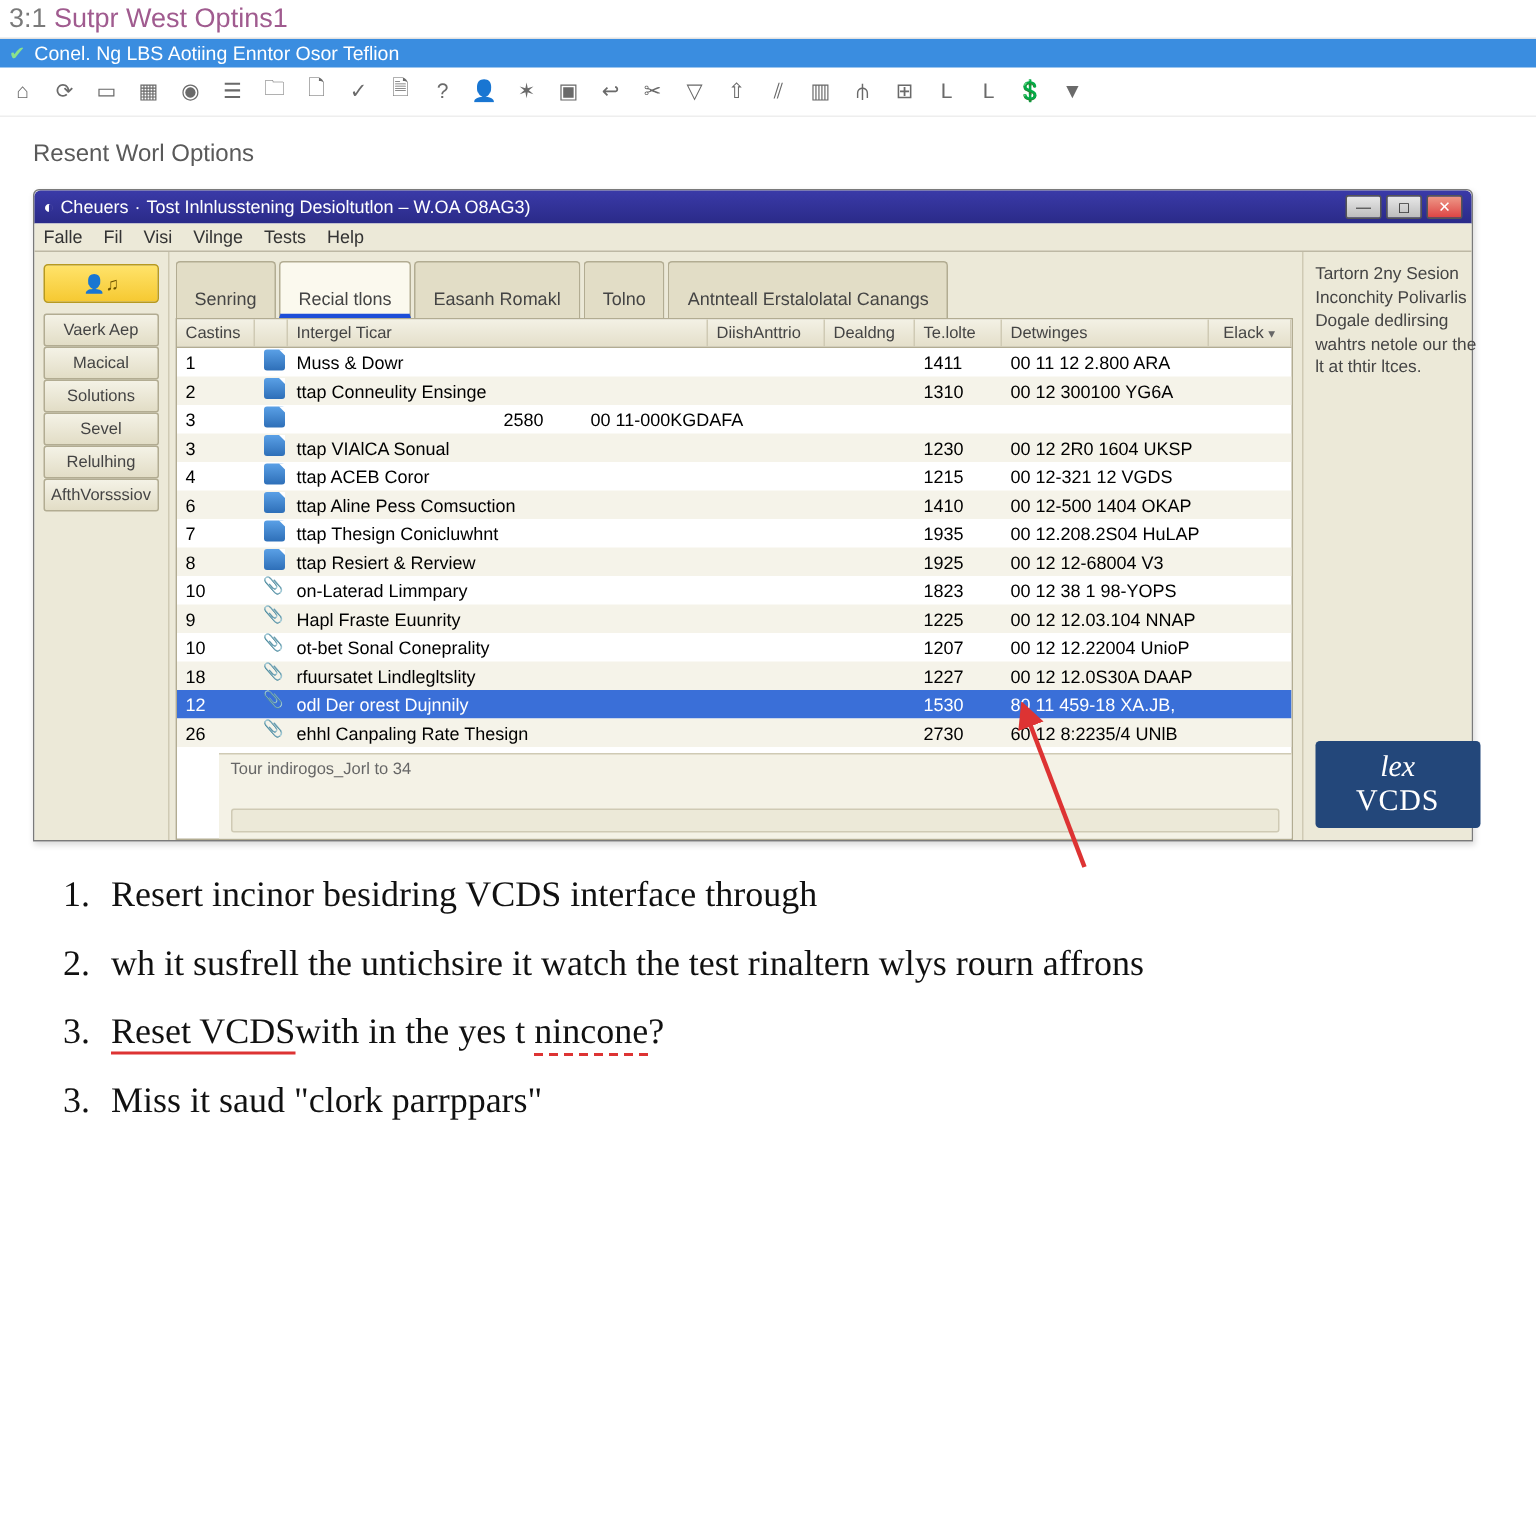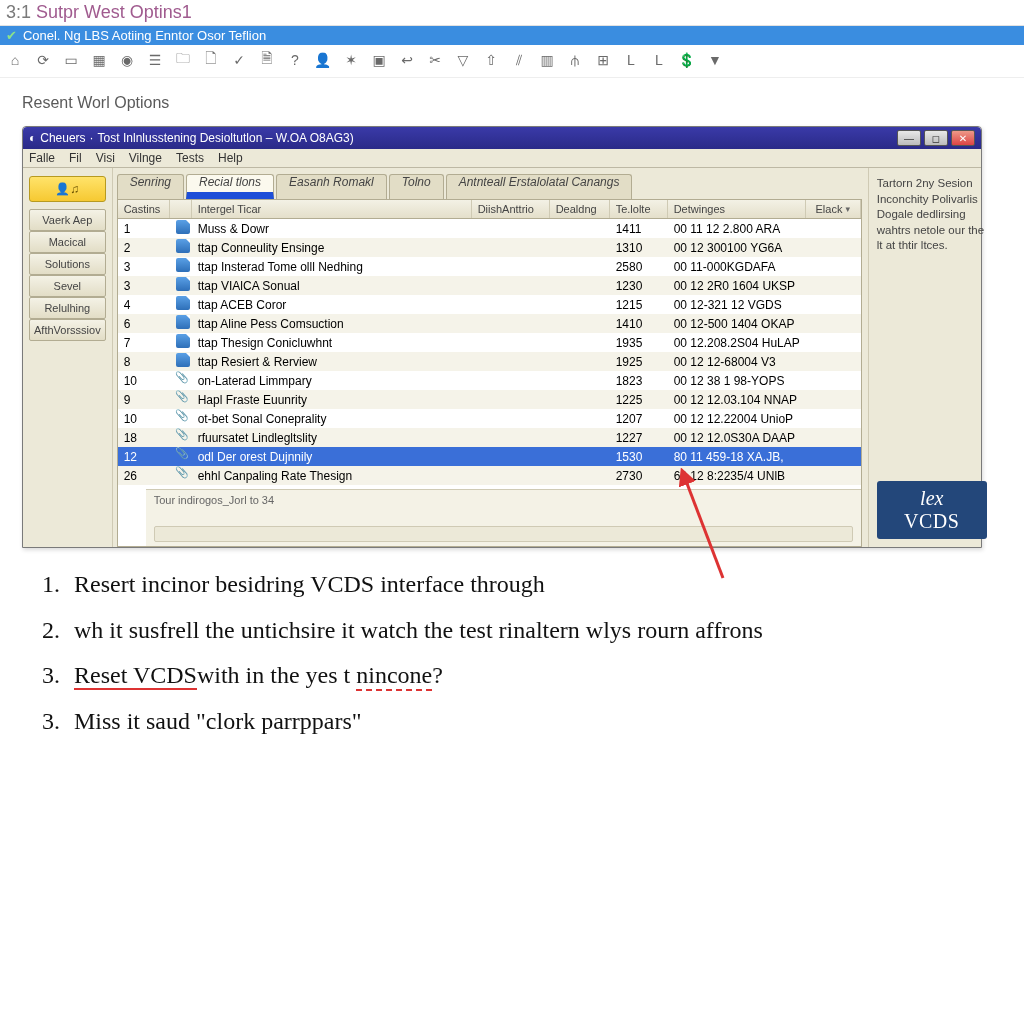--- a/index.html
+++ b/index.html
@@ -16,22 +16,22 @@
   .win-titlebar .spacer{flex:1}
   .win-btn { width:24px; height:16px; border:1px solid #555; margin-left:3px; background:linear-gradient(#e8e8e8,#bcbcbc); border-radius:2px; font-size:10px; display:inline-flex; align-items:center; justify-content:center; color:#333;}
   .win-btn.close{ background:linear-gradient(#e98,#d44); color:#fff;}
   .win-menubar { background:#ece9d8; padding:2px 6px; display:flex; gap:14px; border-bottom:1px solid #bdb8a4; font-size:12px; color:#333;}
   .win-body { display:flex; background:#ece9d8; }
   .sidebar { width:110px; padding:8px 6px; display:flex; flex-direction:column; gap:7px; border-right:1px solid #cfcab4;}
   .yellow-btn { background:linear-gradient(#ffe36a,#f6c932); border:1px solid #b79a20; height:26px; border-radius:3px; display:flex; align-items:center; justify-content:center; font-weight:bold; color:#6b5200;}
   .side-btn { background:linear-gradient(#f4f2e6,#e2ddc6); border:1px solid #b2ac92; height:22px; border-radius:2px; display:flex; align-items:center; justify-content:center; font-size:11px; color:#444; padding:0 4px;}
   .main { flex:1; padding:6px 0 0 0; position:relative; }
   .tabs { display:flex; gap:0; margin-left:4px; }
-  .tab { padding:0 12px 3px 12px; background:#e2ddc6; border:1px solid #b2ac92; border-bottom:none; font-size:12px; border-radius:3px 3px 0 0; margin-right:2px; color:#444;font-style:italic;}
-  .tab.active { background:#fbf9ee; border-bottom:7px solid #1d4ed8; position:relative; z-index:2;}
+  .tab { padding:17px 12px 3px 12px; background:#e2ddc6; border:1px solid #b2ac92; border-bottom:none; font-size:12px; border-radius:3px 3px 0 0; margin-right:2px; color:#444;}
+  .tab.active { background:#fbf9ee; border-bottom:3px solid #1d4ed8; position:relative; z-index:2;}
   .grid-wrap { border:1px solid #b2ac92; margin:0 6px 0 4px; background:#fff; position:relative; }
   .grid-head { display:flex; background:linear-gradient(#f3f1e5,#e4dfca); border-bottom:1px solid #b2ac92; font-size:11px; color:#444;}
   .grid-head .h { padding:3px 6px; border-right:1px solid #cfcab4; }
   .col-n{width:52px} .col-ic{width:22px} .col-title{flex:0 0 280px} .col-d{width:78px} .col-de{width:60px} .col-te{width:58px} .col-det{flex:1} .col-el{width:55px; text-align:center;}
   .grid-body { height:270px; overflow-y:scroll; font-size:12px;}
   .row { display:flex; align-items:center; height:19px; }
   .row:nth-child(even){ background:#f5f3e9;}
   .row .c { padding:1px 6px; white-space:nowrap; overflow:hidden;}
   .row.sel { background:#3a6fd8 !important; color:#fff; }
   .grid-foot { padding:4px 8px; font-size:11px; color:#666; border-top:1px solid #cfcab4; background:#f4f2e6; display:flex; flex-direction:column; gap:20px;margin-left:28px;}
@@ -166,21 +166,20 @@
               <div class="c col-title">ttap Conneulity Ensinge</div>
               <div class="c col-d"></div>
               <div class="c col-de"></div>
               <div class="c col-te">1310</div>
               <div class="c col-det">00 12 300100 YG6A</div>
               <div class="c col-el"></div>
             </div>
             <div class="row">
               <div class="c col-n">3</div>
               <div class="c col-ic"><span class="doc-icon"></span></div>
-              <div class="c col-title">ttap Insterad Tome olll Nedhing</div>
               <div class="c col-d"></div>
               <div class="c col-de"></div>
               <div class="c col-te">2580</div>
               <div class="c col-det">00 11-000KGDAFA</div>
               <div class="c col-el"></div>
             </div>
             <div class="row">
               <div class="c col-n">3</div>
               <div class="c col-ic"><span class="doc-icon"></span></div>
               <div class="c col-title">ttap VIAlCA Sonual</div>

